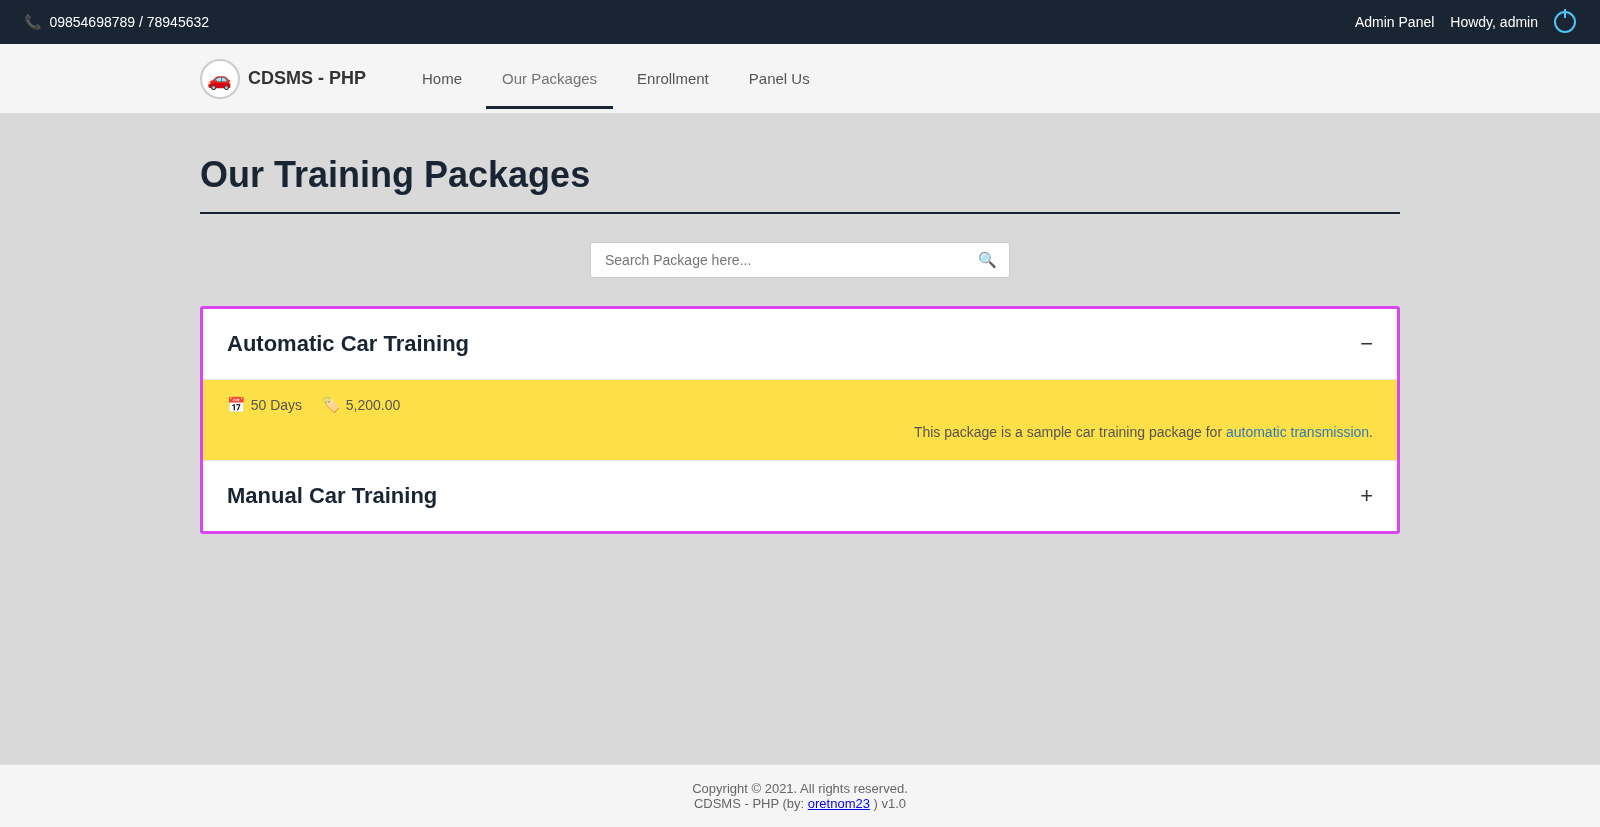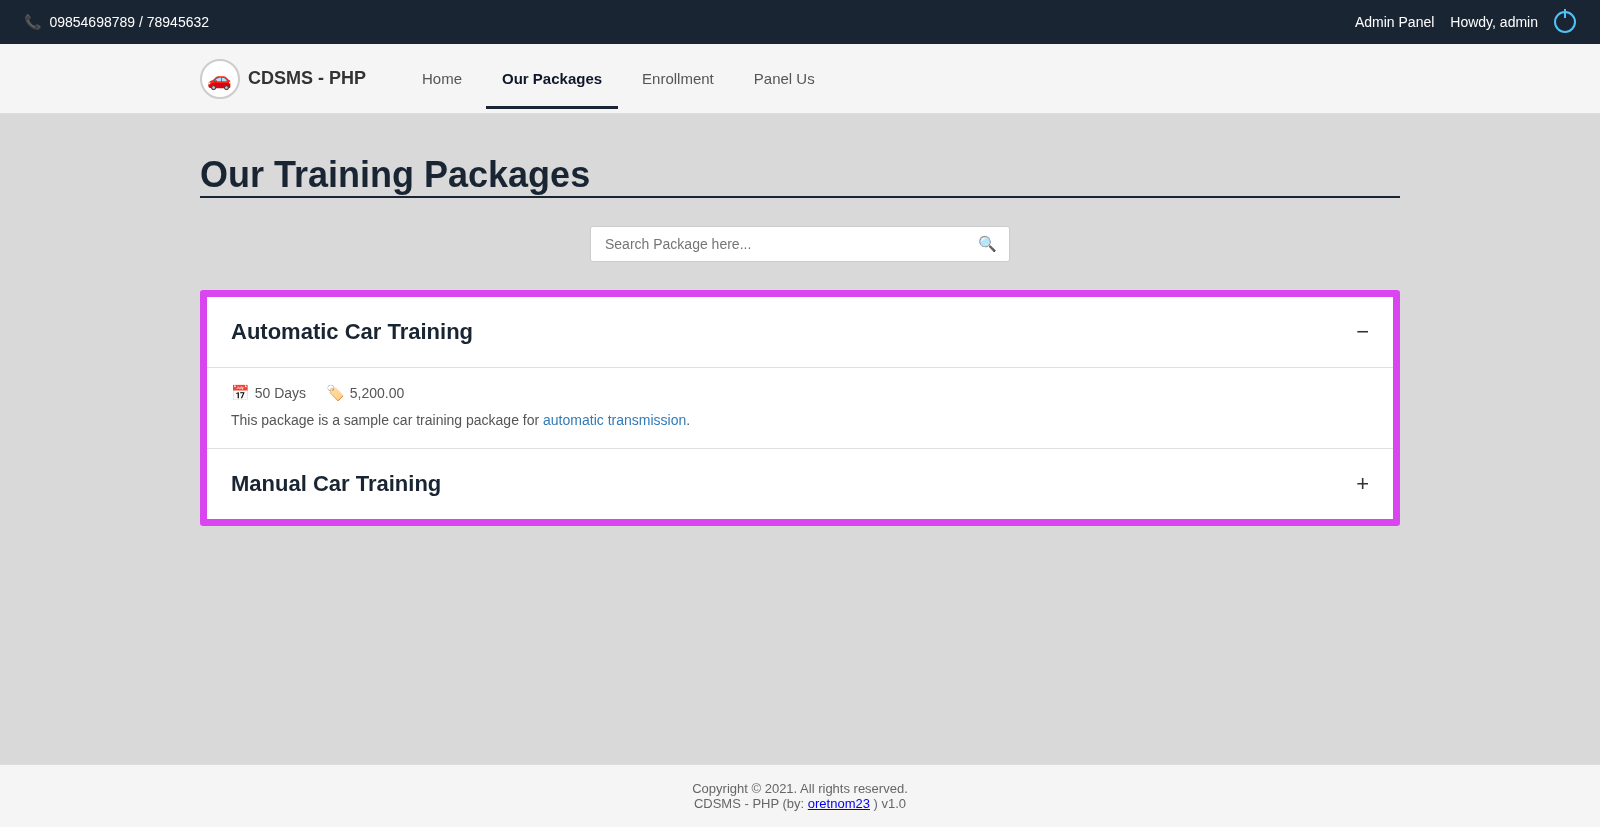--- a/index.html
+++ b/index.html
@@ -56,42 +56,42 @@
     .nav-links { display: flex; align-items: center; gap: 8px; }
     .nav-link {
       padding: 8px 16px;
       text-decoration: none;
       color: #555;
       font-size: 15px;
       position: relative;
       white-space: nowrap;
     }
     .nav-link.active {
-      color: #0f172a;
-      font-weight: 700;
+      color: #737373;
+      font-weight: 400;
     }
     .nav-link.active::after {
       content: '';
       position: absolute;
       bottom: -14px;
       left: 0; right: 0;
       height: 3px;
       background: #1a2533;
     }
 
     
     .main-content {
       flex: 1;
       padding: 40px 200px 60px;
     }
     .page-title {
       font-size: 36px;
       font-weight: bold;
       color: #1a2533;
-      margin-bottom: 0;
+      margin-bottom: 16px;
     }
     .title-divider {
       border: none;
       border-top: 2px solid #1a2533;
       margin-bottom: 28px;
     }
 
     
     .search-container {
       display: flex;
@@ -119,25 +119,26 @@
       background: none;
       border: none;
       padding: 8px 12px;
       cursor: pointer;
       color: #555;
       font-size: 15px;
     }
 
     
     .accordion {
-      background: #ffffff;
-      border: 7px solid #d946ef;
+      background: #fde047;
+      border: 3px solid #d946ef;
       border-radius: 3px;
       overflow: hidden;
       margin-bottom: 0;
+      text-align: right;
     }
     .accordion-item { border-bottom: 1px solid #e0e0e0; }
     .accordion-item:last-child { border-bottom: none; }
     .accordion-header {
       display: flex;
       align-items: center;
       justify-content: space-between;
       padding: 22px 24px;
       cursor: pointer;
       background: #fff;

